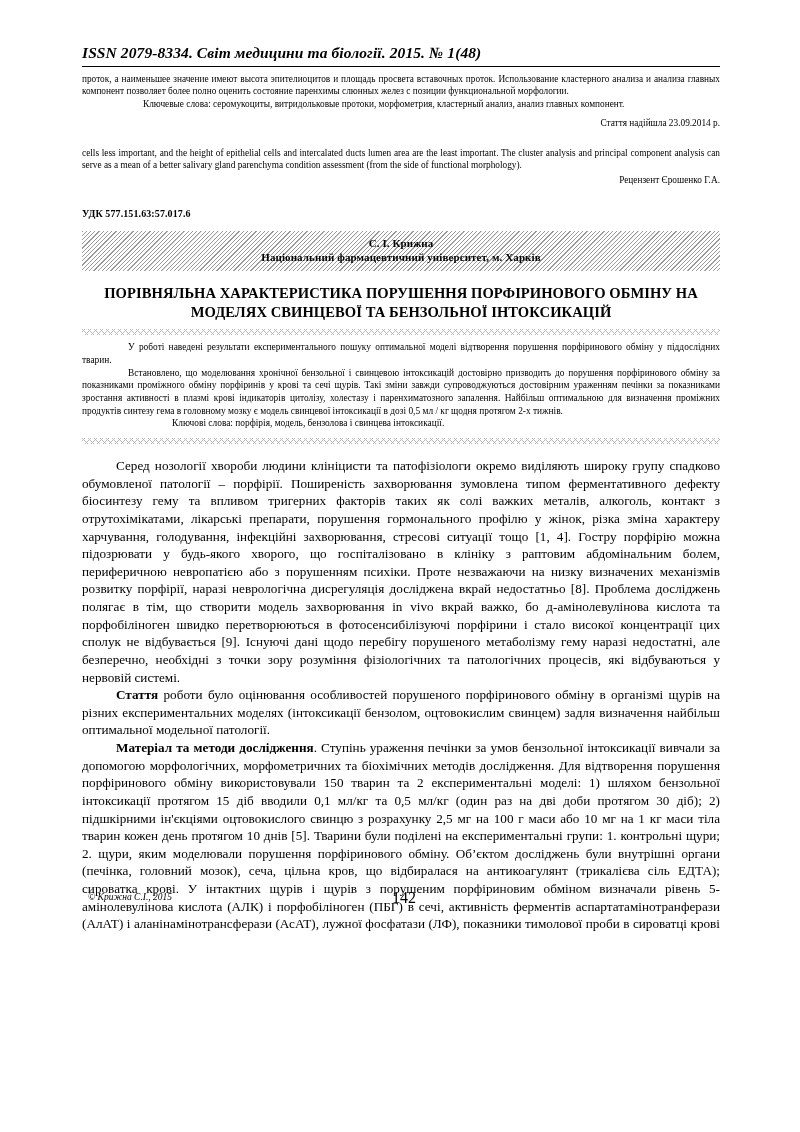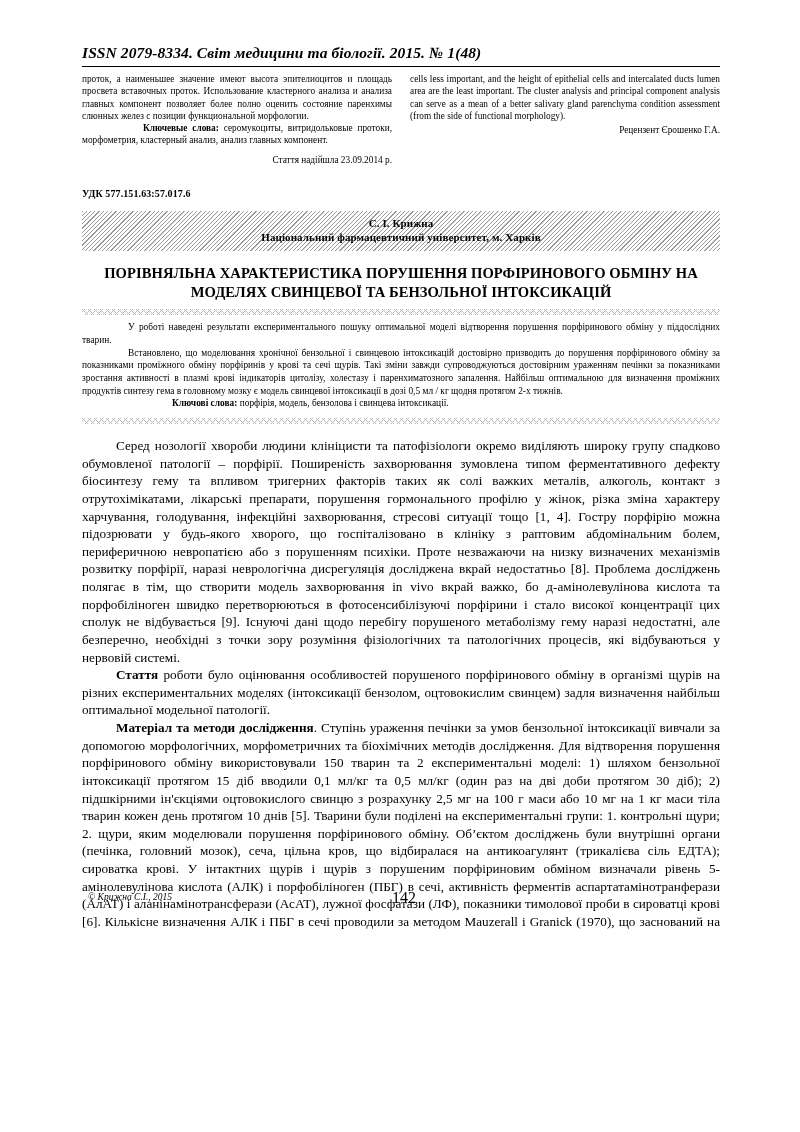--- a/index.html
+++ b/index.html
@@ -35,35 +35,36 @@
   .head-rule {
     border-bottom: 1.6px solid #000;
     margin-bottom: 6px;
   }
 
   
   .cols {
     display: flex;
     gap: 18px;
     margin-top: 4px;
+    flex-direction: column;
   }
   .col {
     flex: 1 1 0;
     font-size: 9.3px;
     line-height: 1.32;
     text-align: justify;
     hyphens: none;
   }
   .col p {
     margin: 0;
   }
   .col p.indent {
     text-indent: 17px;
   }
-  .kw { font-weight: bold; padding-left: 44px; }
+  .kw { font-weight: normal; padding-left: 44px; }
   .right-align {
     text-align: right;
     margin-top: 7px !important;
   }
   .right-align-tight {
     text-align: right;
     margin-top: 2px !important;
   }
 
   

